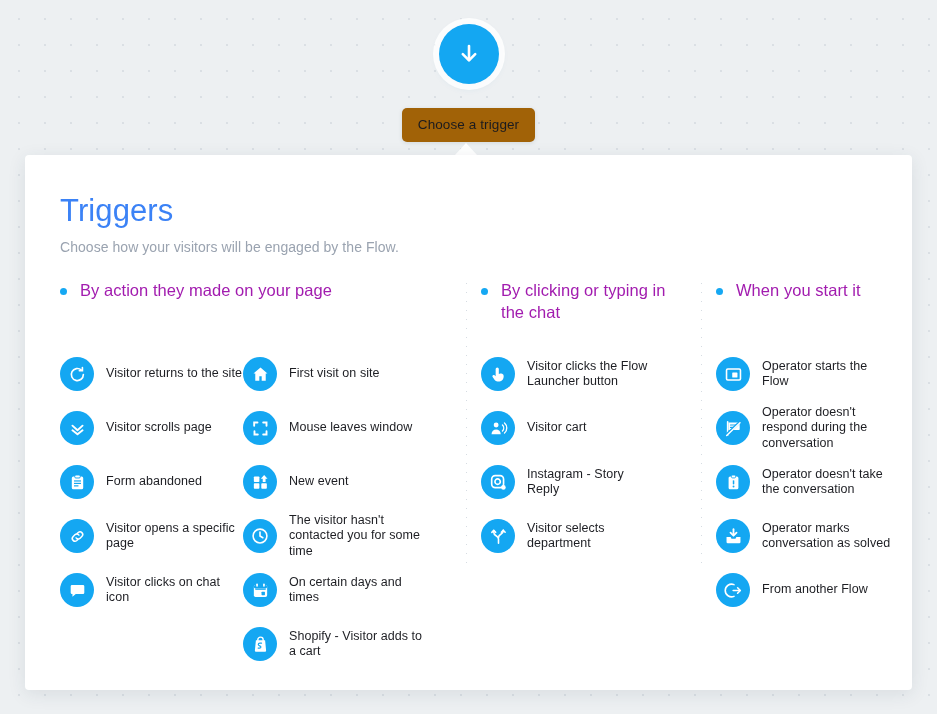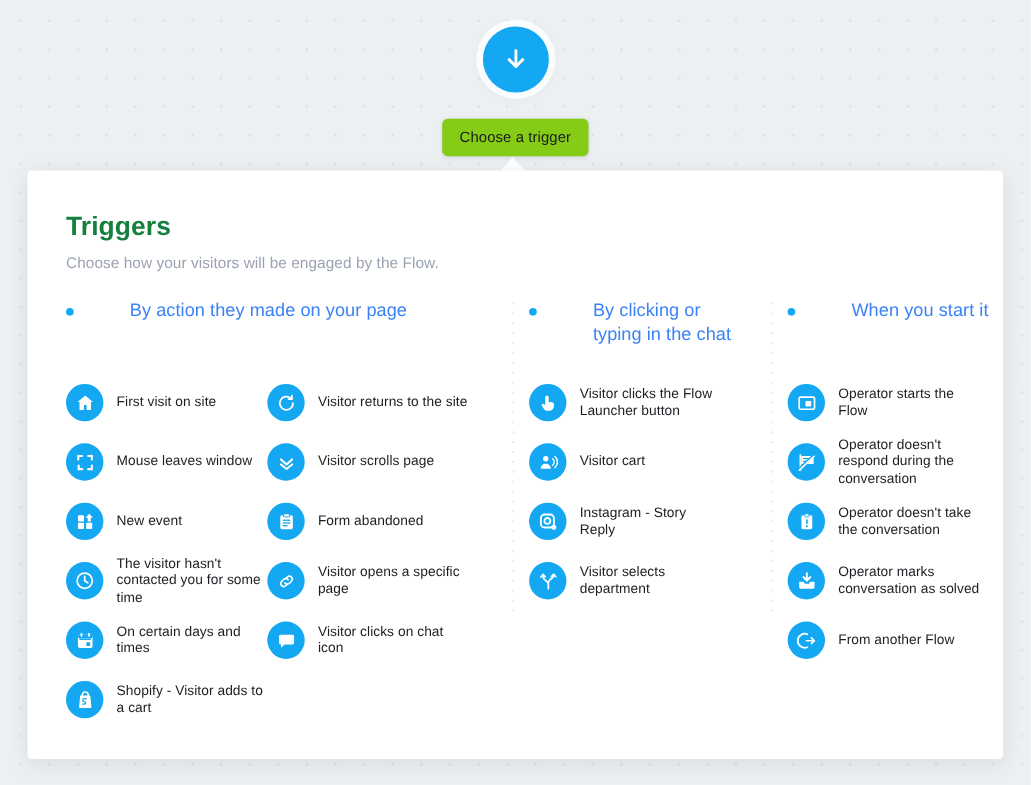--- a/index.html
+++ b/index.html
@@ -37,21 +37,21 @@
     background: #14a7f2;
     display: flex;
     align-items: center;
     justify-content: center;
     box-shadow: 0 0 0 6px rgba(255,255,255,0.85), 0 2px 10px rgba(20,120,180,0.18);
   }
   .trigger-circle svg { display: block; }
 
   .trigger-label {
     margin-top: 24px;
-    background: #84cc16;
+    background: #a16207;
     border-radius: 5px;
     padding: 9px 16px 10px;
     font-size: 13.5px;
     color: #1b1b1f;
     letter-spacing: 0.1px;
     box-shadow: 0 1px 4px rgba(40,60,80,0.13);
     white-space: nowrap;
   }
 
   
@@ -73,23 +73,23 @@
     top: 155px;
     width: 887px;
     height: 535px;
     background: #ffffff;
     border-radius: 4px;
     box-shadow: 0 4px 18px rgba(40,60,80,0.10);
     padding: 38px 0 0 35px;
   }
 
   .panel-title {
-    font-size: 24px;
-    font-weight: 700;
-    color: #15803d;
+    font-size: 31px;
+    font-weight: 400;
+    color: #3b82f6;
     letter-spacing: 0.1px;
   }
 
   .panel-subtitle {
     margin-top: 10px;
     font-size: 14px;
     color: #9aa3b0;
     letter-spacing: 0.05px;
   }
 
@@ -115,25 +115,24 @@
   }
   .bullet {
     width: 7px; height: 7px;
     border-radius: 50%;
     background: #15a8f3;
     margin-top: 8px;
     flex: none;
   }
   .group-heading-text {
     font-size: 16.5px;
-    color: #3b82f6;
+    color: #a21caf;
     line-height: 1.33;
     letter-spacing: 0.05px;
     max-width: 190px;
-    margin-left: 38px;
   }
   .group.g1 .group-heading-text { max-width: none; }
 
   
   .divider {
     position: absolute;
     top: 3px;
     width: 1px;
     height: 282px;
     background-image: linear-gradient(to bottom, #d6dce2 1.5px, transparent 1.5px);
@@ -201,20 +200,76 @@
     <div class="divider d1"></div>
     <div class="divider d2"></div>
 
     <div class="group g1">
       <div class="group-heading">
         <span class="bullet"></span>
         <span class="group-heading-text">By action they made on your page</span>
       </div>
 
       <div class="subcols">
+        <div class="subcol col-2">
+
+          <div class="item">
+            <span class="item-icon">
+              <svg width="19" height="19" viewBox="0 0 24 24" aria-hidden="true" fill="none" stroke="#ffffff" stroke-width="2.1" stroke-linecap="round">
+                <path d="M19.4 12a7.6 7.6 0 1 1-2.5-5.6"></path>
+                <path d="M18.2 3.4v3.9h-3.9"></path>
+              </svg>
+            </span>
+            <span class="item-label">Visitor returns to the site</span>
+          </div>
+
+          <div class="item">
+            <span class="item-icon">
+              <svg width="19" height="19" viewBox="0 0 24 24" aria-hidden="true" fill="none" stroke="#ffffff" stroke-width="2.4" stroke-linecap="round" stroke-linejoin="round">
+                <path d="M5.6 8.4 12 14.2l6.4-5.8"></path>
+                <path d="M5.6 14.2 12 19.4l6.4-5.2"></path>
+              </svg>
+            </span>
+            <span class="item-label">Visitor scrolls page</span>
+          </div>
+
+          <div class="item">
+            <span class="item-icon">
+              <svg width="19" height="19" viewBox="0 0 24 24" aria-hidden="true">
+                <rect x="4.8" y="4.4" width="14.4" height="16" rx="1.9" fill="#ffffff"></rect>
+                <rect x="8.5" y="2.5" width="7" height="3.8" rx="1.5" fill="#ffffff" stroke="#14a7f2" stroke-width="1.2"></rect>
+                <rect x="7.6" y="9.3" width="8.8" height="1.5" fill="#14a7f2"></rect>
+                <rect x="7.6" y="12.4" width="8.8" height="1.5" fill="#14a7f2"></rect>
+                <rect x="7.6" y="15.5" width="5.6" height="1.5" fill="#14a7f2"></rect>
+              </svg>
+            </span>
+            <span class="item-label">Form abandoned</span>
+          </div>
+
+          <div class="item">
+            <span class="item-icon">
+              <svg width="19" height="19" viewBox="0 0 24 24" aria-hidden="true" fill="none" stroke="#ffffff" stroke-width="1.9" stroke-linecap="round">
+                <path d="M10.2 13.8a3.4 3.4 0 0 0 5.1.4l2.4-2.4a3.4 3.4 0 0 0-4.8-4.8l-1.4 1.4"></path>
+                <path d="M13.8 10.2a3.4 3.4 0 0 0-5.1-.4l-2.4 2.4a3.4 3.4 0 0 0 4.8 4.8l1.4-1.4"></path>
+              </svg>
+            </span>
+            <span class="item-label">Visitor opens a specific page</span>
+          </div>
+
+          <div class="item">
+            <span class="item-icon">
+              <svg width="19" height="19" viewBox="0 0 24 24" aria-hidden="true" fill="#ffffff">
+                <path d="M5 5h14a1.6 1.6 0 0 1 1.6 1.6v8.1A1.6 1.6 0 0 1 19 16.3H9.8L5.6 20v-3.7H5a1.6 1.6 0 0 1-1.6-1.6V6.6A1.6 1.6 0 0 1 5 5z"></path>
+              </svg>
+            </span>
+            <span class="item-label">Visitor clicks on chat icon</span>
+          </div>
+
+        </div>
+
         <div class="subcol col-1">
 
           <div class="item">
             <span class="item-icon">
               <svg width="19" height="19" viewBox="0 0 24 24" aria-hidden="true">
                 <path d="M12 3.2 3.2 10.6h2.2v9.2h5.1v-5.6h3v5.6h5.1v-9.2h2.2z" fill="#ffffff"></path>
               </svg>
             </span>
             <span class="item-label">First visit on site</span>
           </div>
@@ -269,76 +324,20 @@
               <svg width="19" height="19" viewBox="0 0 24 24" aria-hidden="true">
                 <path d="M6.2 6.6h11.6l1.3 13a1.4 1.4 0 0 1-1.4 1.5H6.3a1.4 1.4 0 0 1-1.4-1.5z" fill="#ffffff"></path>
                 <path d="M8.6 8V6.1a3.4 3.4 0 0 1 6.8 0V8" fill="none" stroke="#ffffff" stroke-width="1.8"></path>
                 <path d="M13.3 10.3h-2.1c-1.2 0-2 .7-2 1.7 0 1.9 3.3 1.5 3.3 3.1 0 .8-.7 1.4-1.8 1.4h-1.7" fill="none" stroke="#14a7f2" stroke-width="1.5" stroke-linecap="round"></path>
               </svg>
             </span>
             <span class="item-label">Shopify - Visitor adds to a cart</span>
           </div>
 
         </div>
-
-        <div class="subcol col-2">
-
-          <div class="item">
-            <span class="item-icon">
-              <svg width="19" height="19" viewBox="0 0 24 24" aria-hidden="true" fill="none" stroke="#ffffff" stroke-width="2.1" stroke-linecap="round">
-                <path d="M19.4 12a7.6 7.6 0 1 1-2.5-5.6"></path>
-                <path d="M18.2 3.4v3.9h-3.9"></path>
-              </svg>
-            </span>
-            <span class="item-label">Visitor returns to the site</span>
-          </div>
-
-          <div class="item">
-            <span class="item-icon">
-              <svg width="19" height="19" viewBox="0 0 24 24" aria-hidden="true" fill="none" stroke="#ffffff" stroke-width="2.4" stroke-linecap="round" stroke-linejoin="round">
-                <path d="M5.6 8.4 12 14.2l6.4-5.8"></path>
-                <path d="M5.6 14.2 12 19.4l6.4-5.2"></path>
-              </svg>
-            </span>
-            <span class="item-label">Visitor scrolls page</span>
-          </div>
-
-          <div class="item">
-            <span class="item-icon">
-              <svg width="19" height="19" viewBox="0 0 24 24" aria-hidden="true">
-                <rect x="4.8" y="4.4" width="14.4" height="16" rx="1.9" fill="#ffffff"></rect>
-                <rect x="8.5" y="2.5" width="7" height="3.8" rx="1.5" fill="#ffffff" stroke="#14a7f2" stroke-width="1.2"></rect>
-                <rect x="7.6" y="9.3" width="8.8" height="1.5" fill="#14a7f2"></rect>
-                <rect x="7.6" y="12.4" width="8.8" height="1.5" fill="#14a7f2"></rect>
-                <rect x="7.6" y="15.5" width="5.6" height="1.5" fill="#14a7f2"></rect>
-              </svg>
-            </span>
-            <span class="item-label">Form abandoned</span>
-          </div>
-
-          <div class="item">
-            <span class="item-icon">
-              <svg width="19" height="19" viewBox="0 0 24 24" aria-hidden="true" fill="none" stroke="#ffffff" stroke-width="1.9" stroke-linecap="round">
-                <path d="M10.2 13.8a3.4 3.4 0 0 0 5.1.4l2.4-2.4a3.4 3.4 0 0 0-4.8-4.8l-1.4 1.4"></path>
-                <path d="M13.8 10.2a3.4 3.4 0 0 0-5.1-.4l-2.4 2.4a3.4 3.4 0 0 0 4.8 4.8l1.4-1.4"></path>
-              </svg>
-            </span>
-            <span class="item-label">Visitor opens a specific page</span>
-          </div>
-
-          <div class="item">
-            <span class="item-icon">
-              <svg width="19" height="19" viewBox="0 0 24 24" aria-hidden="true" fill="#ffffff">
-                <path d="M5 5h14a1.6 1.6 0 0 1 1.6 1.6v8.1A1.6 1.6 0 0 1 19 16.3H9.8L5.6 20v-3.7H5a1.6 1.6 0 0 1-1.6-1.6V6.6A1.6 1.6 0 0 1 5 5z"></path>
-              </svg>
-            </span>
-            <span class="item-label">Visitor clicks on chat icon</span>
-          </div>
-
-        </div>
       </div>
     </div>
 
     <div class="group g2">
       <div class="group-heading">
         <span class="bullet"></span>
         <span class="group-heading-text">By clicking or typing in the chat</span>
       </div>
 
       <div class="subcols">

